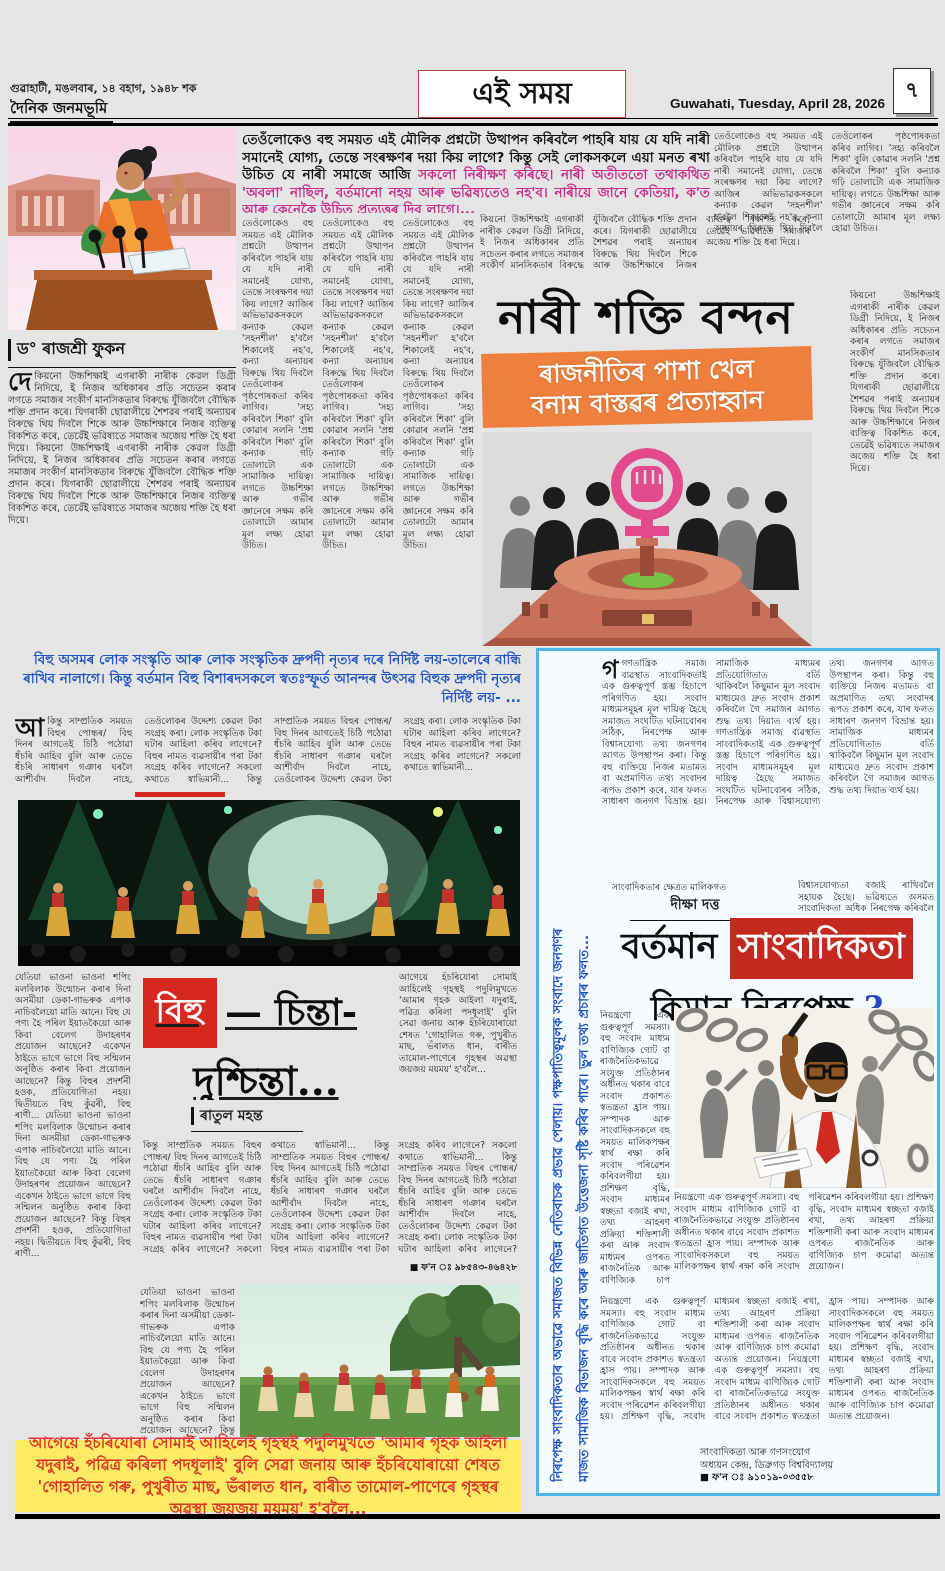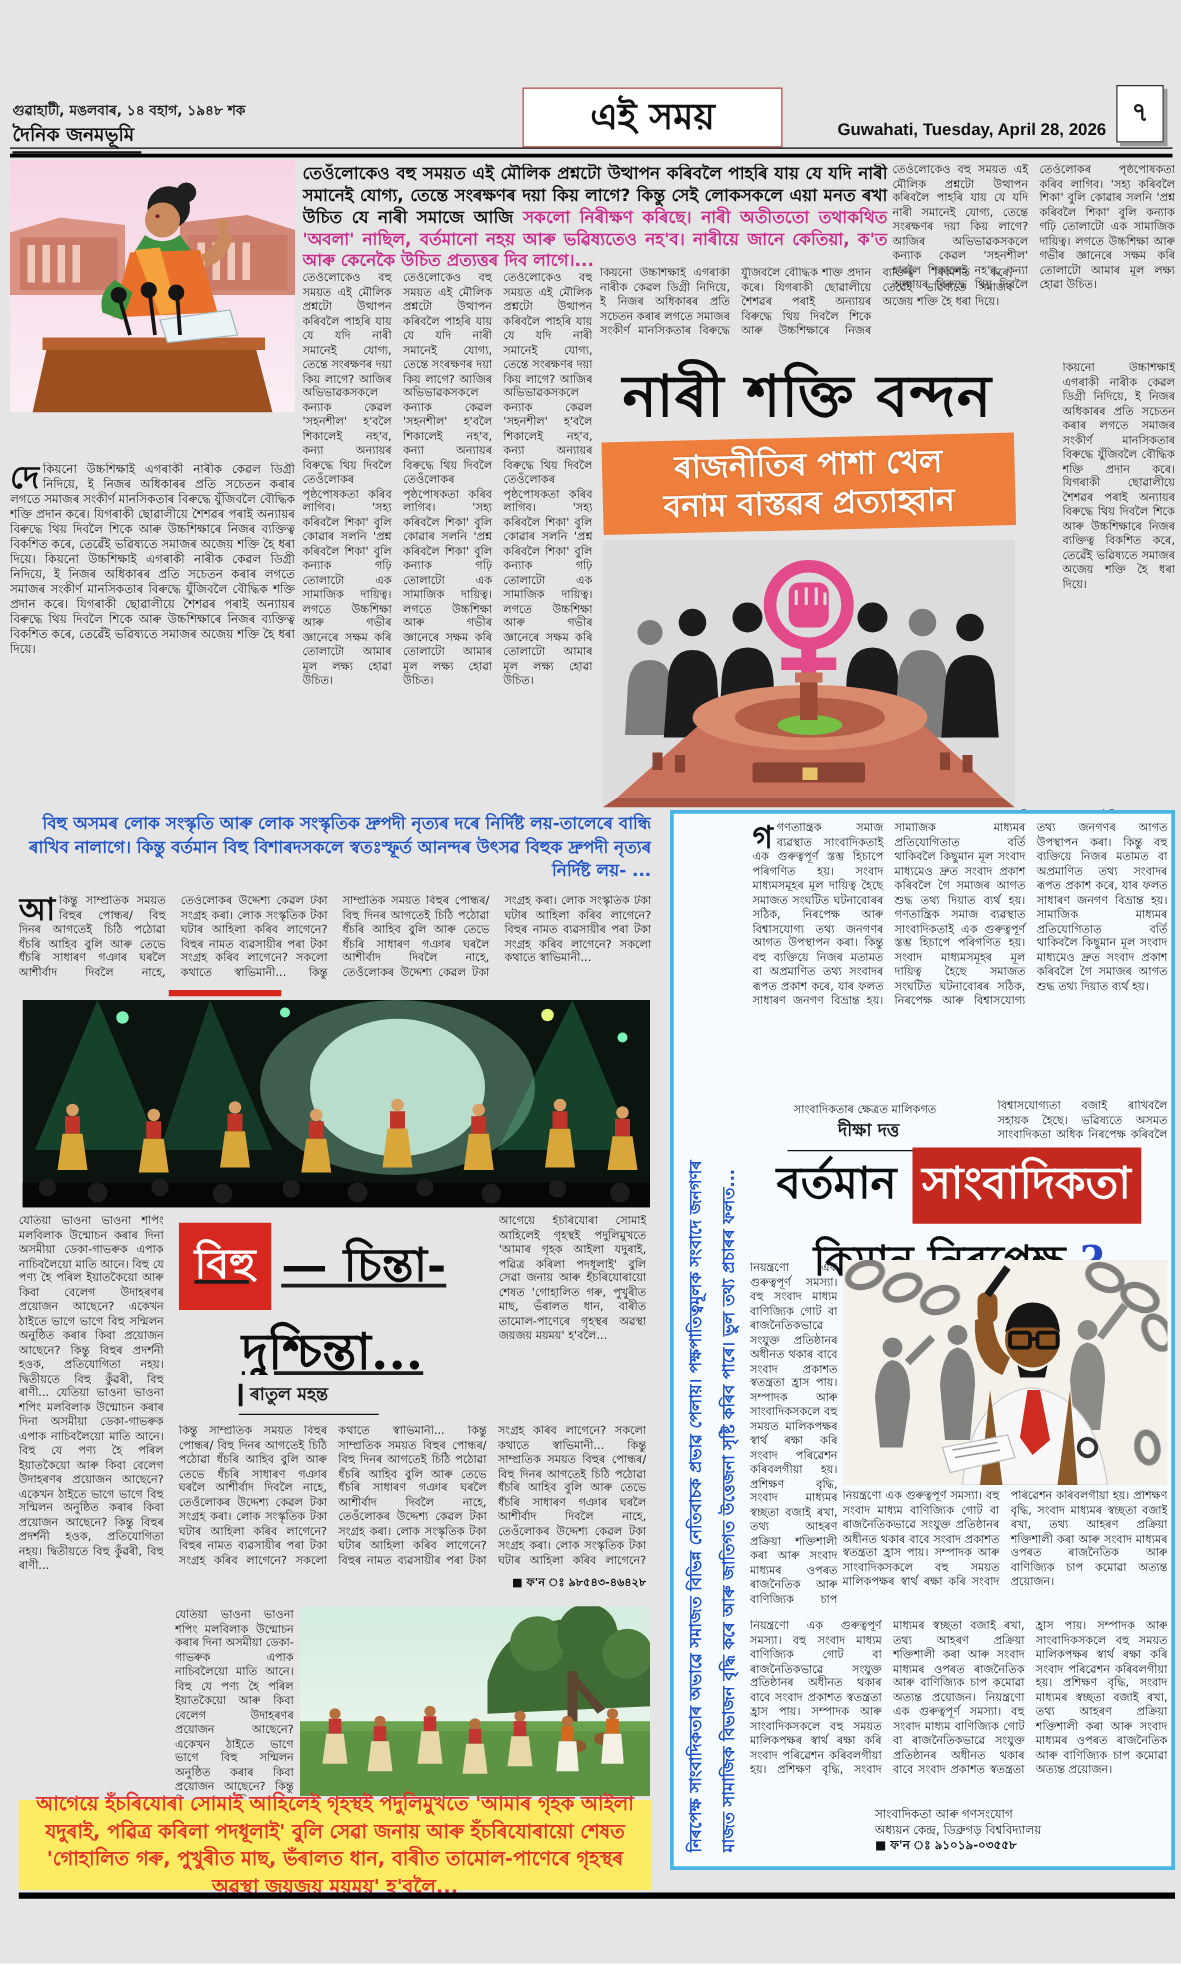--- a/index.html
+++ b/index.html
@@ -42,21 +42,21 @@
   .byline2{display:flex;align-items:center;gap:6px;border-bottom:1.5px solid #111;padding-bottom:3px;margin-left:48px;}
   .byline2 .bar{width:3px;height:18px;background:#111;}
   .byline2 .nm{font-size:14px;font-weight:bold;}
   .b-quote{background:#fdec63;color:#e3342b;font-weight:bold;font-size:15.5px;line-height:22px;text-align:center;display:flex;align-items:center;justify-content:center;padding:2px 8px;box-sizing:border-box;}
   .bottom-rule{background:#000;}
   
   .j-box{border:3px solid #4ab5e5;background:#f5fbfe;box-sizing:border-box;}
   .j-vert{display:flex;gap:2px;}
   .j-vert div{writing-mode:vertical-rl;transform:rotate(180deg);font-size:13px;font-weight:bold;color:#1b50c9;line-height:24px;height:820px;overflow:hidden;}
   .j-byline{text-align:center;border-bottom:1.5px solid #111;padding-bottom:3px;font-size:14px;font-weight:bold;}
-  .j-kicker{font-size:9px;color:#222;text-align:center;overflow:hidden;}
+  .j-kicker{font-size:9px;color:#222;text-align:left;overflow:hidden;}
   .j-hl{text-align:center;}
   .j-hl .l1{font-family:"DejaVu Serif",serif;font-size:35px;font-weight:800;color:#0d0d0d;white-space:nowrap;}
   .j-hl .red{background:#c4281f;color:#fff;padding:1px 8px;display:inline-block;}
   .j-hl .l2{font-family:"DejaVu Serif",serif;font-size:33px;font-weight:800;color:#0d0d0d;margin-top:4px;white-space:nowrap;}
   .j-hl .q{color:#2347c5;}
   .j-credit{font-size:9.5px;line-height:12.5px;color:#222;}
   img,svg{display:block;}
 </style>
 </head>
 <body>
@@ -111,20 +111,24 @@
     <polygon points="120,128 176,120 182,140 126,146" fill="#eaf4f6" stroke="#9fb8bd"></polygon>
     <g stroke="#151515" stroke-width="3" fill="#151515">
       <line x1="96" y1="140" x2="88" y2="112"></line>
         <circle cx="87" cy="108" r="5"></circle>
       <line x1="116" y1="140" x2="112" y2="108"></line>
         <circle cx="111" cy="104" r="5"></circle>
       <line x1="136" y1="140" x2="134" y2="110"></line>
         <circle cx="133" cy="106" r="5"></circle>
     </g>
   </svg>
+  <div class="abs byline1" style="left:8px;top:336px;width:228px;">
+    <div class="bar"></div>
+    <div class="nm">ড° ৰাজশ্ৰী ফুকন</div>
+  </div>
   <div class="abs t95" style="left:8px;top:370px;width:228px;height:276px;">
     <span class="dropcap">দে</span><span>কিয়নো উচ্চশিক্ষাই এগৰাকী নাৰীক কেৱল ডিগ্ৰী নিদিয়ে, ই নিজৰ অধিকাৰৰ প্ৰতি সচেতন কৰাৰ লগতে সমাজৰ সংকীৰ্ণ মানসিকতাৰ বিৰুদ্ধে যুঁজিবলৈ বৌদ্ধিক শক্তি প্ৰদান কৰে। যিগৰাকী ছোৱালীয়ে শৈশৱৰ পৰাই অন্যায়ৰ বিৰুদ্ধে থিয় দিবলৈ শিকে আৰু উচ্চশিক্ষাৰে নিজৰ ব্যক্তিত্ব বিকশিত কৰে, তেৱেঁই ভৱিষ্যতে সমাজৰ অজেয় শক্তি হৈ ধৰা দিয়ে। কিয়নো উচ্চশিক্ষাই এগৰাকী নাৰীক কেৱল ডিগ্ৰী নিদিয়ে, ই নিজৰ অধিকাৰৰ প্ৰতি সচেতন কৰাৰ লগতে সমাজৰ সংকীৰ্ণ মানসিকতাৰ বিৰুদ্ধে যুঁজিবলৈ বৌদ্ধিক শক্তি প্ৰদান কৰে। যিগৰাকী ছোৱালীয়ে শৈশৱৰ পৰাই অন্যায়ৰ বিৰুদ্ধে থিয় দিবলৈ শিকে আৰু উচ্চশিক্ষাৰে নিজৰ ব্যক্তিত্ব বিকশিত কৰে, তেৱেঁই ভৱিষ্যতে সমাজৰ অজেয় শক্তি হৈ ধৰা দিয়ে। </span>
   </div>
   <div class="abs intro1" style="left:242px;top:131px;width:468px;height:82px;">
     <span>তেওঁলোকেও বহু সময়ত এই মৌলিক প্ৰশ্নটো উত্থাপন কৰিবলৈ পাহৰি যায় যে যদি নাৰী সমানেই যোগ্য, তেন্তে সংৰক্ষণৰ দয়া কিয় লাগে? কিন্তু সেই লোকসকলে এয়া মনত ৰখা উচিত যে নাৰী সমাজে আজি </span><span class="mag">সকলো নিৰীক্ষণ কৰিছে। নাৰী অতীততো তথাকথিত 'অবলা' নাছিল, বৰ্তমানো নহয় আৰু ভৱিষ্যতেও নহ'ব। নাৰীয়ে জানে কেতিয়া, ক'ত আৰু কেনেকৈ উচিত প্ৰত্যুত্তৰ দিব লাগে।...</span>
   </div>
   <div class="abs t9 cols3" style="left:242px;top:218px;width:232px;height:428px;">তেওঁলোকেও বহু সময়ত এই মৌলিক প্ৰশ্নটো উত্থাপন কৰিবলৈ পাহৰি যায় যে যদি নাৰী সমানেই যোগ্য, তেন্তে সংৰক্ষণৰ দয়া কিয় লাগে? আজিৰ অভিভাৱকসকলে কন্যাক কেৱল 'সহনশীল' হ'বলৈ শিকালেই নহ'ব, কন্যা অন্যায়ৰ বিৰুদ্ধে থিয় দিবলৈ তেওঁলোকৰ পৃষ্ঠপোষকতা কৰিব লাগিব। 'সহ্য কৰিবলৈ শিকা' বুলি কোৱাৰ সলনি 'প্ৰশ্ন কৰিবলৈ শিকা' বুলি কন্যাক গঢ়ি তোলাটো এক সামাজিক দায়িত্ব। লগতে উচ্চশিক্ষা আৰু গভীৰ জ্ঞানেৰে সক্ষম কৰি তোলাটো আমাৰ মূল লক্ষ্য হোৱা উচিত। তেওঁলোকেও বহু সময়ত এই মৌলিক প্ৰশ্নটো উত্থাপন কৰিবলৈ পাহৰি যায় যে যদি নাৰী সমানেই যোগ্য, তেন্তে সংৰক্ষণৰ দয়া কিয় লাগে? আজিৰ অভিভাৱকসকলে কন্যাক কেৱল 'সহনশীল' হ'বলৈ শিকালেই নহ'ব, কন্যা অন্যায়ৰ বিৰুদ্ধে থিয় দিবলৈ তেওঁলোকৰ পৃষ্ঠপোষকতা কৰিব লাগিব। 'সহ্য কৰিবলৈ শিকা' বুলি কোৱাৰ সলনি 'প্ৰশ্ন কৰিবলৈ শিকা' বুলি কন্যাক গঢ়ি তোলাটো এক সামাজিক দায়িত্ব। লগতে উচ্চশিক্ষা আৰু গভীৰ জ্ঞানেৰে সক্ষম কৰি তোলাটো আমাৰ মূল লক্ষ্য হোৱা উচিত। তেওঁলোকেও বহু সময়ত এই মৌলিক প্ৰশ্নটো উত্থাপন কৰিবলৈ পাহৰি যায় যে যদি নাৰী সমানেই যোগ্য, তেন্তে সংৰক্ষণৰ দয়া কিয় লাগে? আজিৰ অভিভাৱকসকলে কন্যাক কেৱল 'সহনশীল' হ'বলৈ শিকালেই নহ'ব, কন্যা অন্যায়ৰ বিৰুদ্ধে থিয় দিবলৈ তেওঁলোকৰ পৃষ্ঠপোষকতা কৰিব লাগিব। 'সহ্য কৰিবলৈ শিকা' বুলি কোৱাৰ সলনি 'প্ৰশ্ন কৰিবলৈ শিকা' বুলি কন্যাক গঢ়ি তোলাটো এক সামাজিক দায়িত্ব। লগতে উচ্চশিক্ষা আৰু গভীৰ জ্ঞানেৰে সক্ষম কৰি তোলাটো আমাৰ মূল লক্ষ্য হোৱা উচিত। </div>
   <div class="abs t9 cols3" style="left:480px;top:214px;width:330px;height:66px;">কিয়নো উচ্চশিক্ষাই এগৰাকী নাৰীক কেৱল ডিগ্ৰী নিদিয়ে, ই নিজৰ অধিকাৰৰ প্ৰতি সচেতন কৰাৰ লগতে সমাজৰ সংকীৰ্ণ মানসিকতাৰ বিৰুদ্ধে যুঁজিবলৈ বৌদ্ধিক শক্তি প্ৰদান কৰে। যিগৰাকী ছোৱালীয়ে শৈশৱৰ পৰাই অন্যায়ৰ বিৰুদ্ধে থিয় দিবলৈ শিকে আৰু উচ্চশিক্ষাৰে নিজৰ ব্যক্তিত্ব বিকশিত কৰে, তেৱেঁই ভৱিষ্যতে সমাজৰ অজেয় শক্তি হৈ ধৰা দিয়ে। </div>
   <div class="abs t9 cols2" style="left:714px;top:131px;width:226px;height:152px;">তেওঁলোকেও বহু সময়ত এই মৌলিক প্ৰশ্নটো উত্থাপন কৰিবলৈ পাহৰি যায় যে যদি নাৰী সমানেই যোগ্য, তেন্তে সংৰক্ষণৰ দয়া কিয় লাগে? আজিৰ অভিভাৱকসকলে কন্যাক কেৱল 'সহনশীল' হ'বলৈ শিকালেই নহ'ব, কন্যা অন্যায়ৰ বিৰুদ্ধে থিয় দিবলৈ তেওঁলোকৰ পৃষ্ঠপোষকতা কৰিব লাগিব। 'সহ্য কৰিবলৈ শিকা' বুলি কোৱাৰ সলনি 'প্ৰশ্ন কৰিবলৈ শিকা' বুলি কন্যাক গঢ়ি তোলাটো এক সামাজিক দায়িত্ব। লগতে উচ্চশিক্ষা আৰু গভীৰ জ্ঞানেৰে সক্ষম কৰি তোলাটো আমাৰ মূল লক্ষ্য হোৱা উচিত। </div>
   <div class="abs t9" style="left:850px;top:290px;width:90px;height:318px;">কিয়নো উচ্চশিক্ষাই এগৰাকী নাৰীক কেৱল ডিগ্ৰী নিদিয়ে, ই নিজৰ অধিকাৰৰ প্ৰতি সচেতন কৰাৰ লগতে সমাজৰ সংকীৰ্ণ মানসিকতাৰ বিৰুদ্ধে যুঁজিবলৈ বৌদ্ধিক শক্তি প্ৰদান কৰে। যিগৰাকী ছোৱালীয়ে শৈশৱৰ পৰাই অন্যায়ৰ বিৰুদ্ধে থিয় দিবলৈ শিকে আৰু উচ্চশিক্ষাৰে নিজৰ ব্যক্তিত্ব বিকশিত কৰে, তেৱেঁই ভৱিষ্যতে সমাজৰ অজেয় শক্তি হৈ ধৰা দিয়ে। </div>

